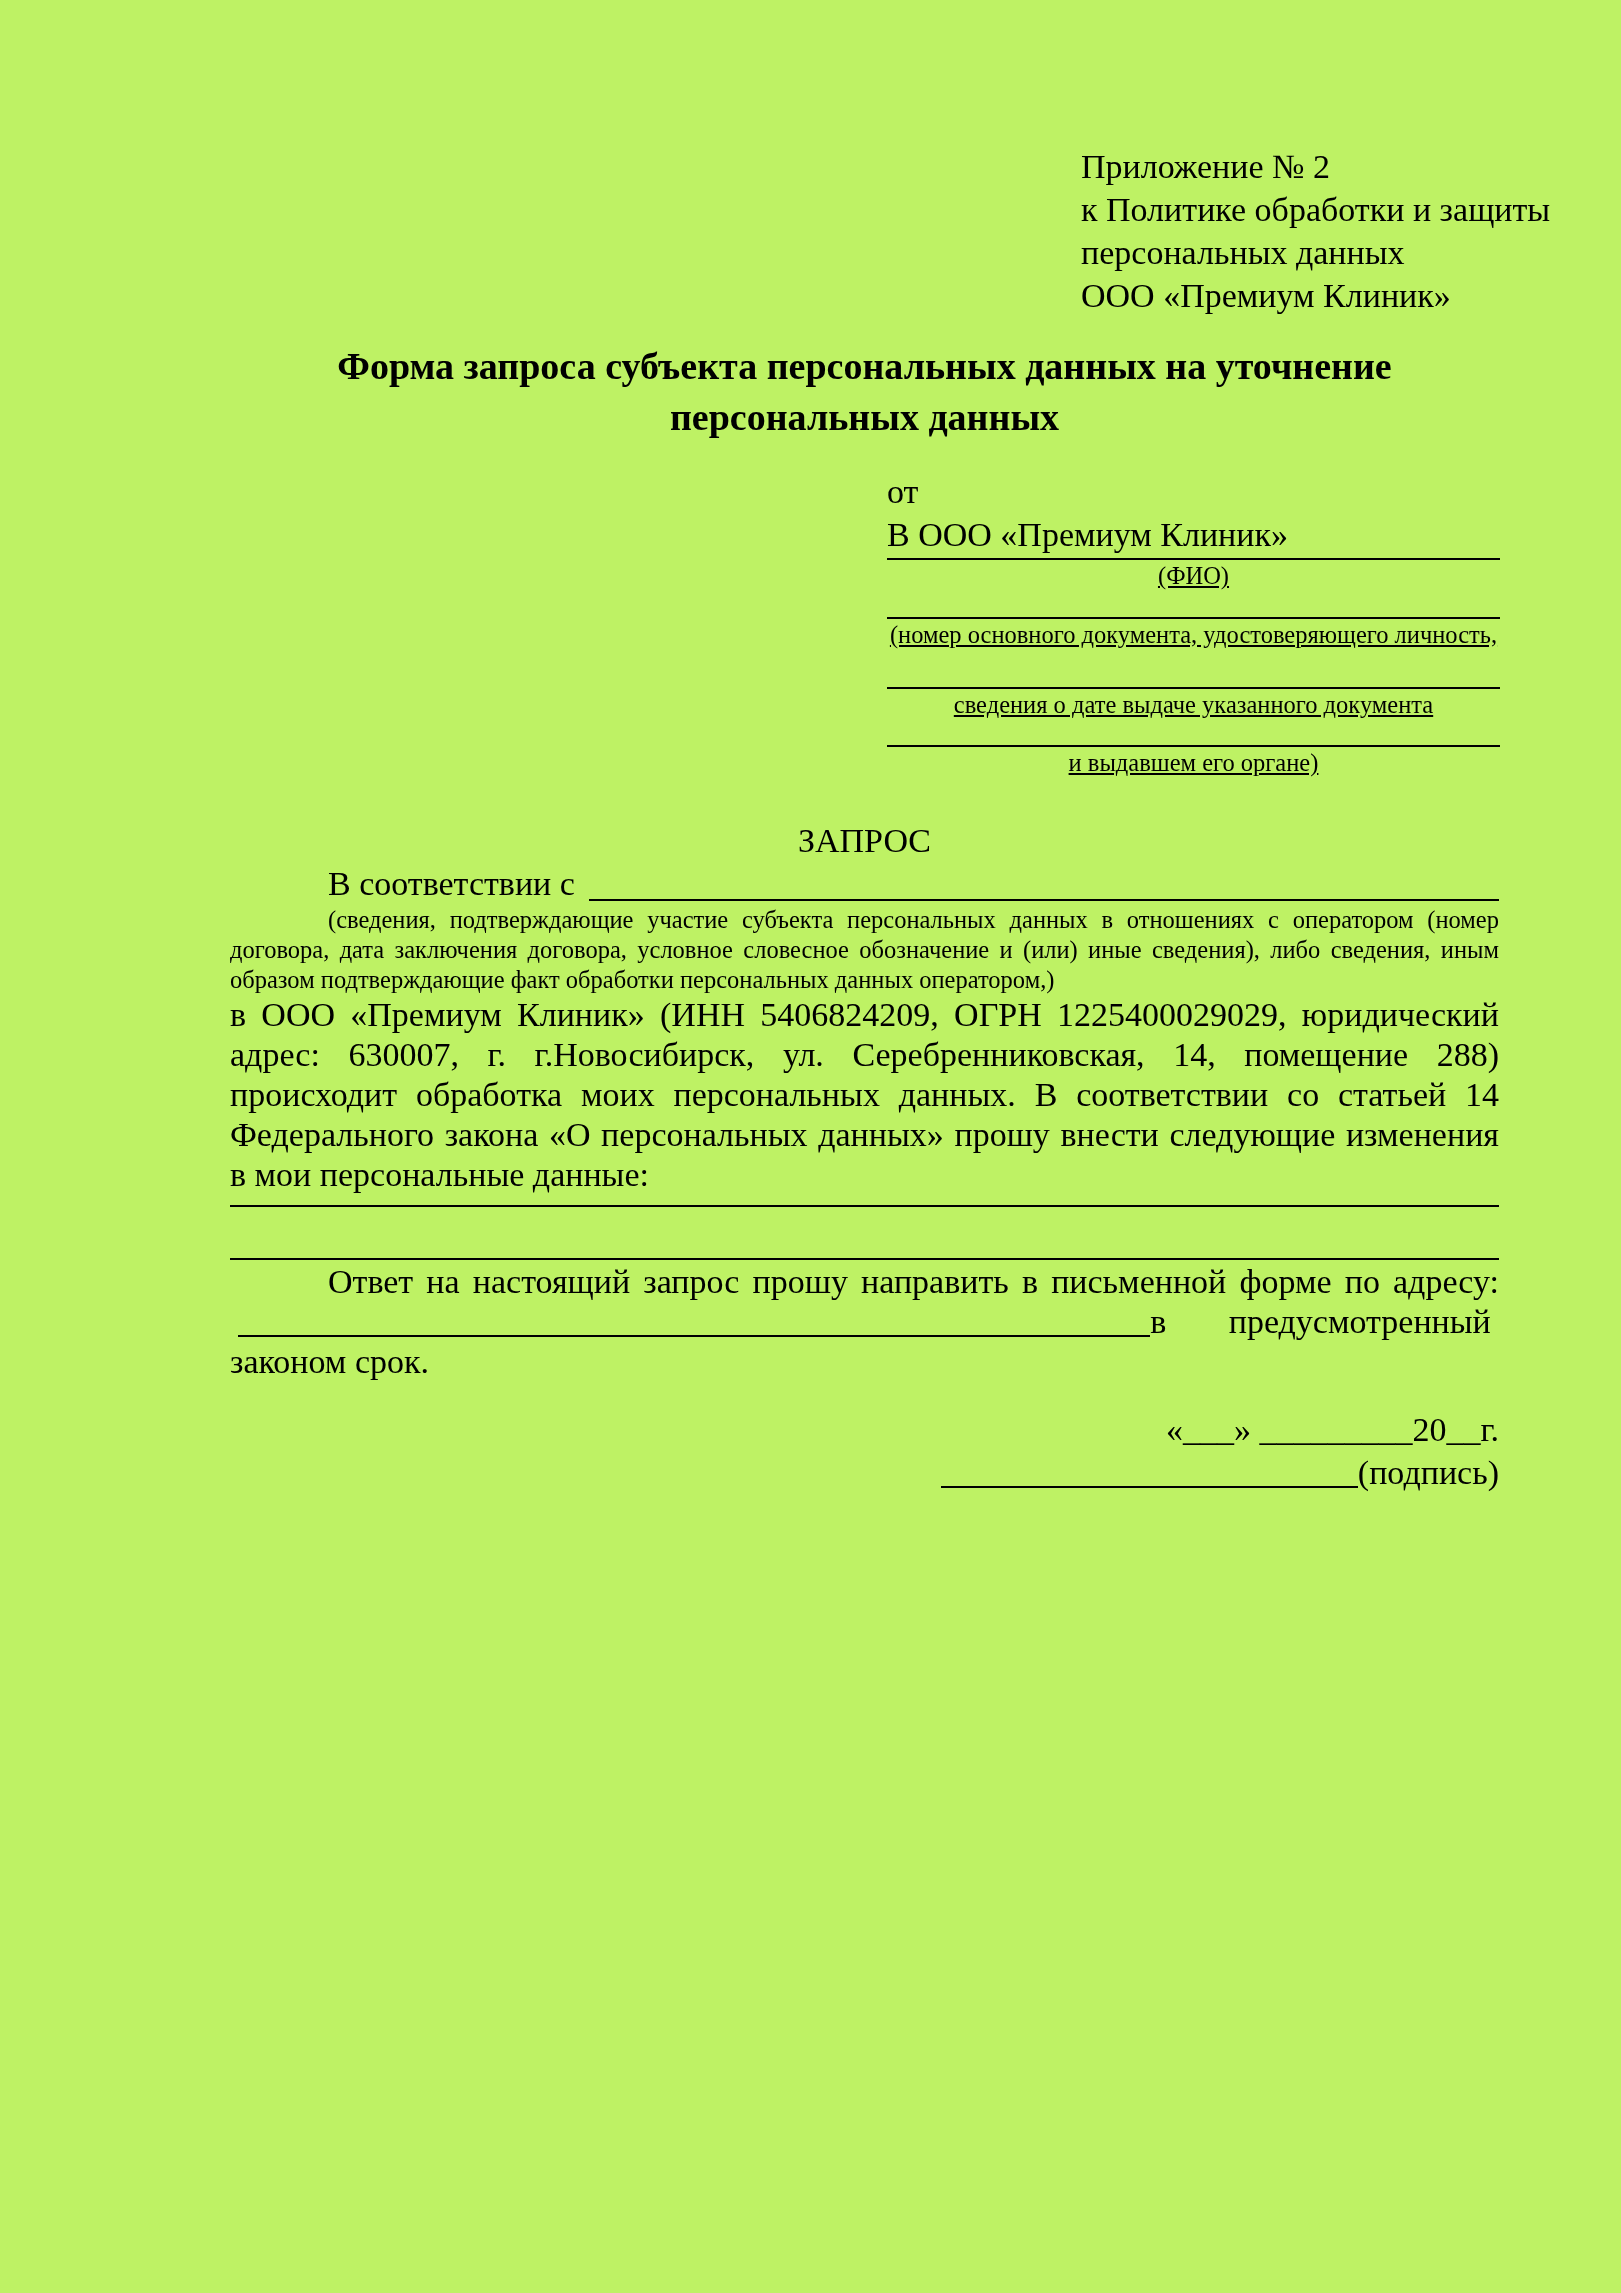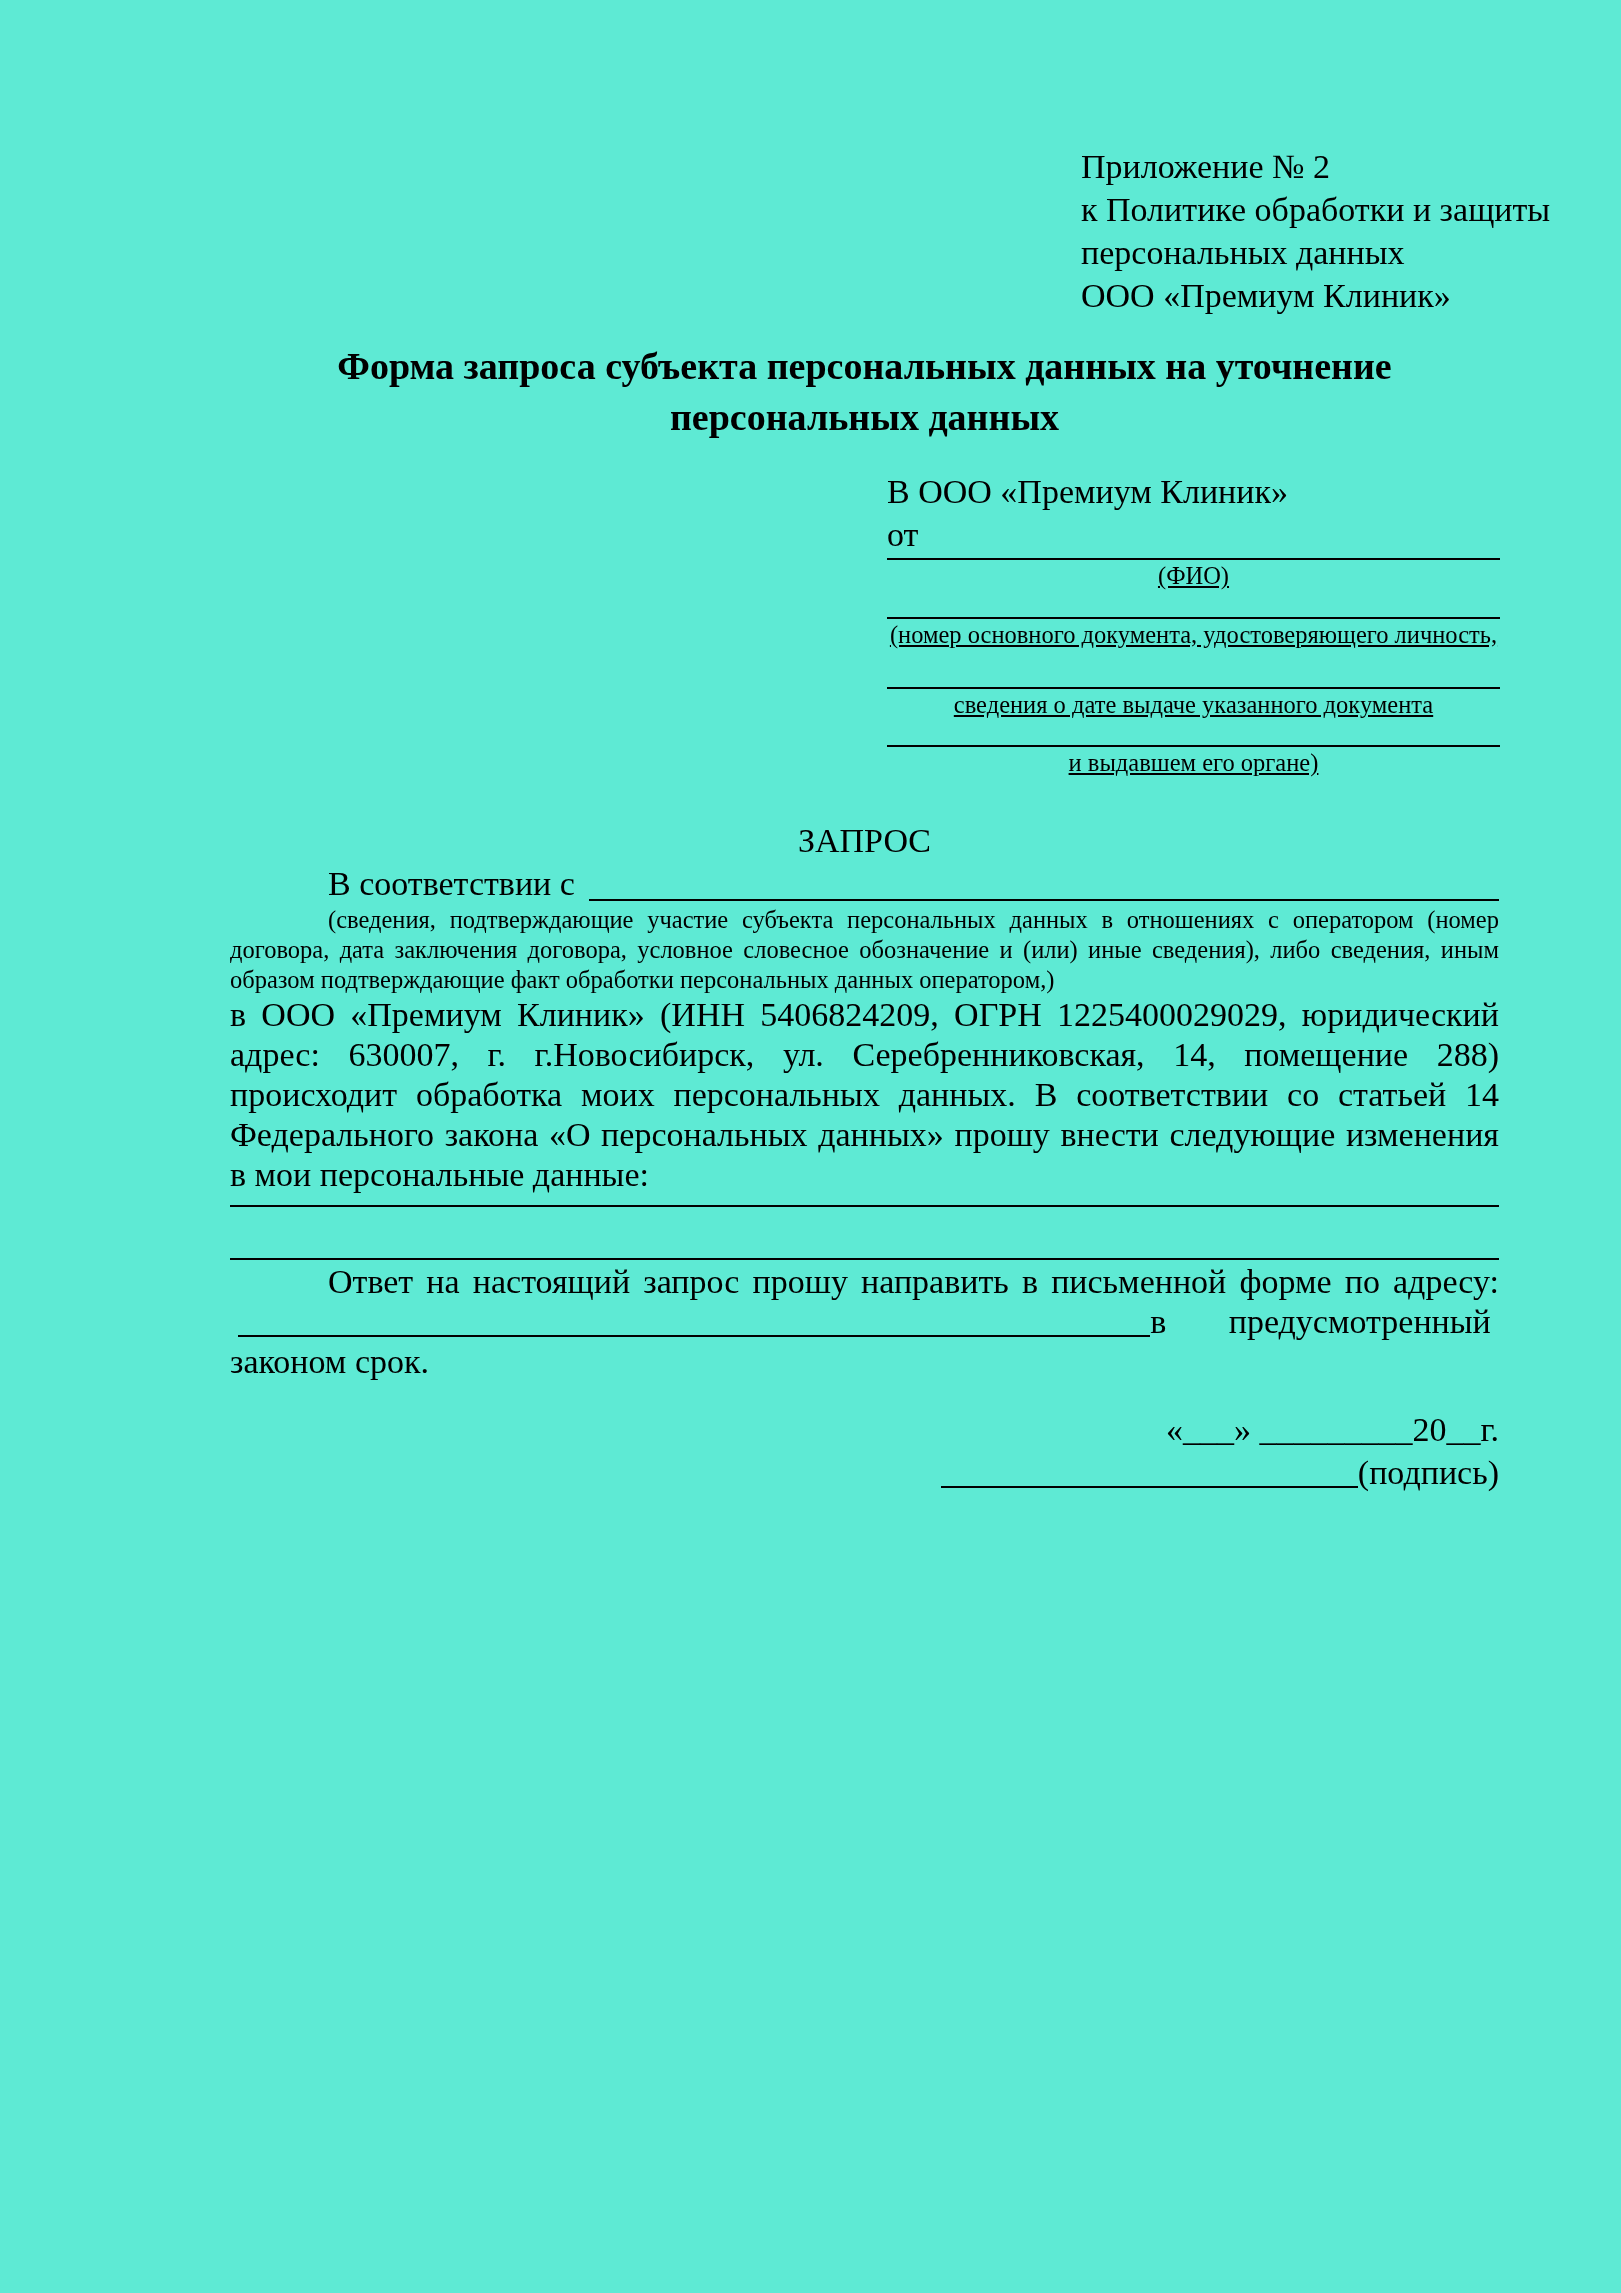--- a/index.html
+++ b/index.html
@@ -4,21 +4,21 @@
 <style>
   html, body {
     margin: 0;
     padding: 0;
     background: #ffffff;
   }
   .page {
     position: relative;
     width: 1621px;
     height: 2294px;
-    background: #5eead4;
+    background: #bef264;
     box-sizing: border-box;
     padding: 145px 122px 0 230px;
     font-family: "Liberation Serif", "DejaVu Serif", serif;
     color: #000000;
     overflow: hidden;
   }
   .doc-header {
     margin-left: 851px;
     font-size: 34px;
     line-height: 43px;
@@ -143,22 +143,22 @@
   <div class="doc-header">
     <div>Приложение № 2</div>
     <div>к Политике обработки и защиты</div>
     <div>персональных данных</div>
     <div>ООО «Премиум Клиник»</div>
   </div>
 
   <div class="doc-title">Форма запроса субъекта персональных данных на уточнение персональных данных</div>
 
   <div class="addressee">
+    <div>от</div>
     <div>В ООО «Премиум Клиник»</div>
-    <div>от</div>
 
     <div class="rule" style="margin-top:2px"></div>
     <div class="field-label">(ФИО)</div>
 
     <div class="rule gap-sm"></div>
     <div class="field-label">(номер основного документа, удостоверяющего личность,</div>
 
     <div class="rule gap-md"></div>
     <div class="field-label">сведения о дате выдаче указанного документа</div>
 

